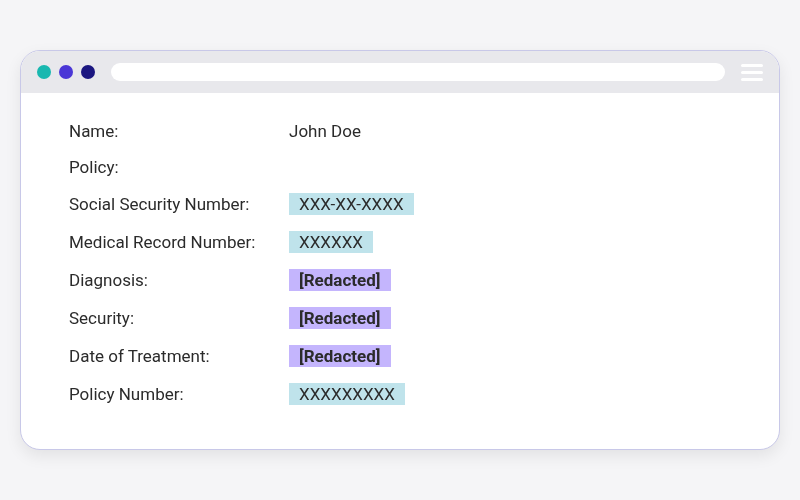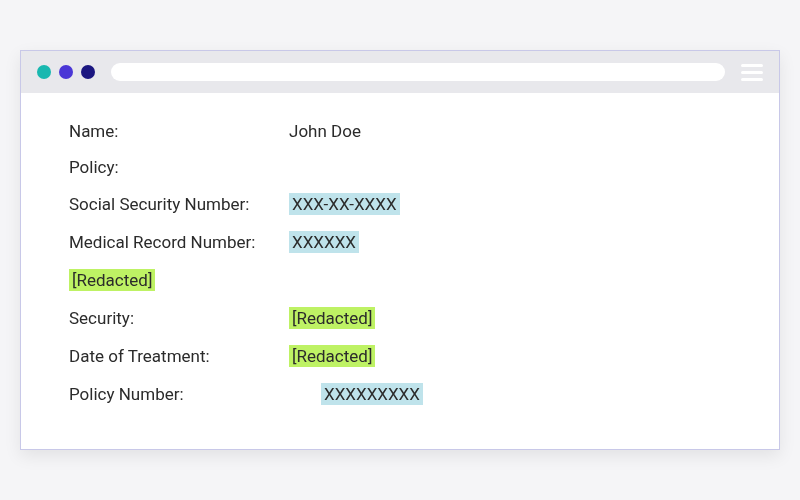--- a/index.html
+++ b/index.html
@@ -12,21 +12,21 @@
       background: #f5f5f7;
       display: flex;
       justify-content: center;
       align-items: center;
       min-height: 500px;
       padding: 20px;
     }
     .window {
       width: 760px;
       background: #fff;
-      border-radius: 0;
+      border-radius: 20px;
       border: 1px solid #c8c8e8;
       box-shadow: 0 6px 16px rgba(0,0,0,0.08);
       overflow: hidden;
     }
     .titlebar {
       background: #e8e8ec;
       height: 42px;
       display: flex;
       align-items: center;
       padding: 0 16px;
@@ -69,38 +69,38 @@
     }
     .row {
       display: flex;
       align-items: center;
       margin-bottom: 16px;
       font-size: 17px;
       color: #2b2b2b;
     }
     .row:last-child {
       margin-bottom: 14px;
-      gap: 32px;
     }
     .label {
       width: 220px;
       flex-shrink: 0;
     }
     .value {
       color: #2b2b2b;
     }
     .masked {
       background: #bfe3eb;
-      padding: 1px 3px;
+      padding: 1px 10px;
       display: inline-block;
     }
     .redacted {
-      background: #bef264;
-      padding: 1px 3px;
+      background: #c4b5fd;
+      padding: 1px 10px;
       display: inline-block;
+      font-weight: bold;
     }
   </style>
 </head>
 <body>
 
 <div class="window">
   <div class="titlebar">
     <div class="dots">
       <div class="dot teal"></div>
       <div class="dot purple"></div>
@@ -130,20 +130,21 @@
       <div class="label">Social Security Number:</div>
       <div><span class="value masked">XXX-XX-XXXX</span></div>
     </div>
 
     <div class="row">
       <div class="label">Medical Record Number:</div>
       <div><span class="value masked">XXXXXX</span></div>
     </div>
 
     <div class="row">
+      <div class="label">Diagnosis:</div>
       <div><span class="value redacted">[Redacted]</span></div>
     </div>
 
     <div class="row">
       <div class="label">Security:</div>
       <div><span class="value redacted">[Redacted]</span></div>
     </div>
 
     <div class="row">
       <div class="label">Date of Treatment:</div>

